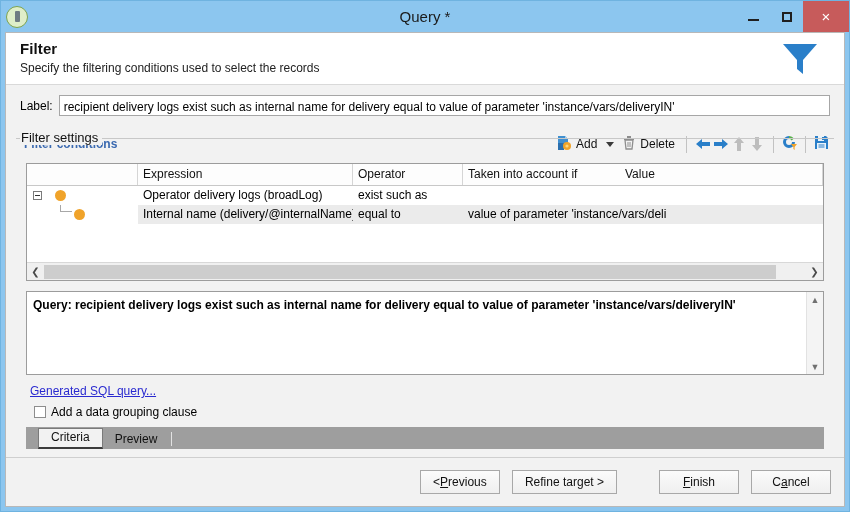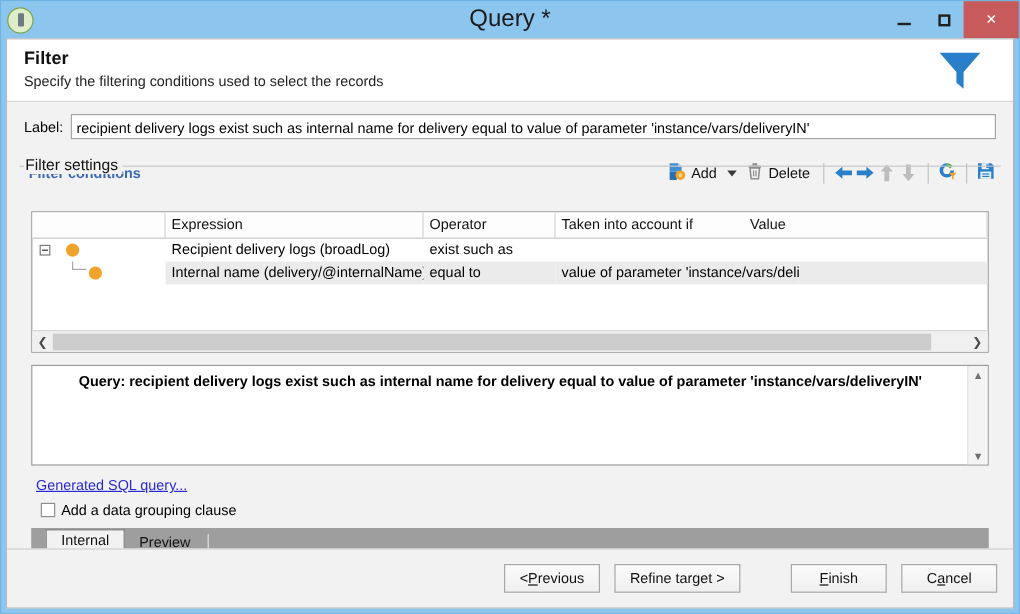--- a/index.html
+++ b/index.html
@@ -42,21 +42,21 @@
   }
   .app-icon .glyph {
     width: 5px; height: 11px;
     background: #6f7b82;
     border-radius: 1px;
   }
   .title-text {
     position: absolute;
     left: 0; right: 0;
     text-align: center;
-    font-size: 20px;
+    font-size: 15px;
     color: #1a1a1a;
     line-height: 31px;
     pointer-events: none;
   }
   .win-buttons {
     position: absolute;
     right: 0; top: 0;
     height: 31px;
     display: flex;
     align-items: stretch;
@@ -202,21 +202,21 @@
     width: 0; height: 0;
     border-left: 4px solid transparent;
     border-right: 4px solid transparent;
     border-top: 5px solid #3a3a3a;
     margin-left: 5px;
   }
   .arrow-ico { width: 18px; height: 18px; }
 
   
   .grid-wrap {
-    margin: 19px 10px 0 10px;
+    margin: 6px 10px 0 10px;
     background: #fff;
     border: 1px solid #9c9c9c;
     height: 118px;
     box-sizing: border-box;
     position: relative;
   }
   .grid-head {
     display: flex;
     height: 21px;
     border-bottom: 1px solid #c8c8c8;
@@ -320,21 +320,20 @@
 
   
   .query-box {
     margin: 10px 10px 0 10px;
     background: #fff;
     border: 1px solid #9c9c9c;
     height: 84px;
     box-sizing: border-box;
     position: relative;
     overflow: hidden;
-    text-align: center;
   }
   .query-text {
     padding: 5px 22px 0 6px;
     font-size: 12px;
     font-weight: bold;
     line-height: 16px;
     color: #000;
   }
   .vscroll {
     position: absolute;
@@ -565,21 +564,21 @@
             <div class="cell c-oper">Operator</div>
             <div class="cell c-taken">Taken into account if</div>
             <div class="cell c-value">Value</div>
           </div>
 
           <div class="grid-row">
             <div class="cell c-tree tree-cell">
               <span class="expander"></span>
               <span class="dot lvl1"></span>
             </div>
-            <div class="cell c-expr">Recipient delivery logs (broadLog)</div>
+            <div class="cell c-expr">Operator delivery logs (broadLog)</div>
             <div class="cell c-oper">exist such as</div>
             <div class="cell c-value"></div>
             <div class="cell c-taken"></div>
           </div>
 
           <div class="grid-row selected">
             <div class="cell c-tree tree-cell">
               <span class="tree-elbow"></span>
               <span class="dot lvl2"></span>
             </div>
@@ -608,21 +607,21 @@
         </div>
 
         <a class="sql-link" href="#">Generated SQL query...</a>
 
         <div class="chk-row">
           <span class="chk-box"></span>
           <span>Add a data grouping clause</span>
         </div>
 
         <div class="tabstrip">
-          <div class="tab active">Internal</div>
+          <div class="tab active">Criteria</div>
           <div class="tab">Preview</div>
           <div class="tab-sep"></div>
         </div>
       </div>
 
       <div class="footer">
         <div class="btn">
           <span>&lt; </span>
             <span class="u">P</span>
             <span>revious</span>

